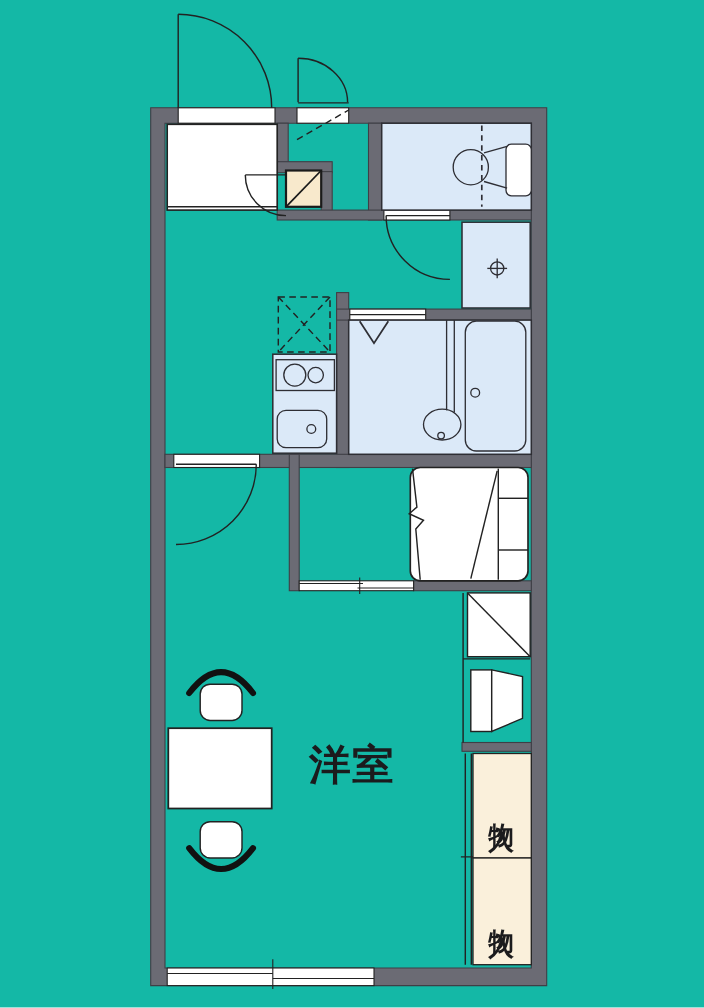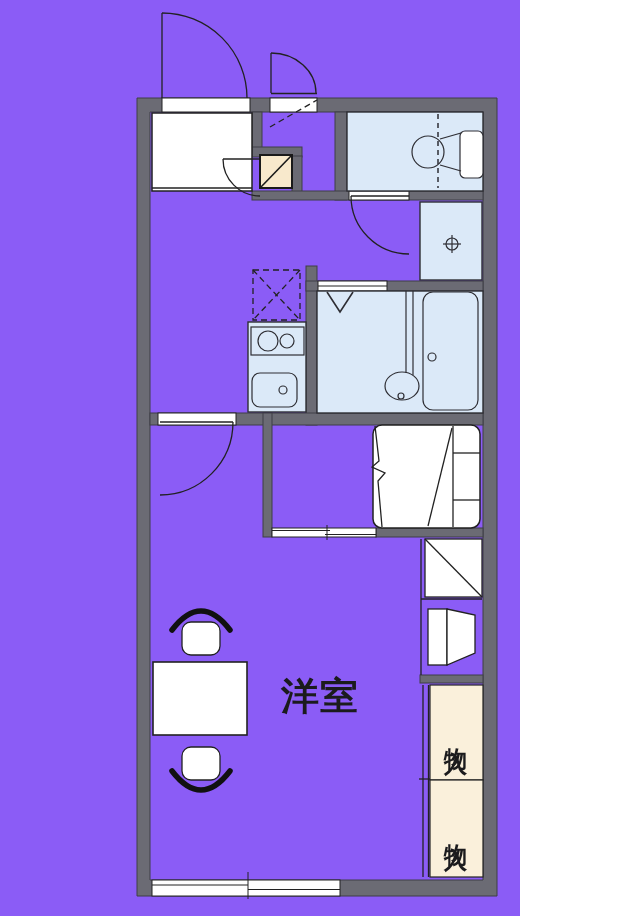--- a/index.html
+++ b/index.html
@@ -1,16 +1,16 @@
 <!DOCTYPE html>
 <html><head>
 <meta charset="utf-8">
 <style>
   html,body{margin:0;padding:0;background:#ffffff;}
-  #stage{position:relative;width:520px;height:916px;background:#8b5cf6;overflow:hidden;
+  #stage{position:relative;width:640px;height:916px;background:#14b8a6;overflow:hidden;
          font-family:"Liberation Sans","DejaVu Sans",sans-serif;}
   #plan-svg{position:absolute;left:0;top:0;}
   .room-label{position:absolute;color:#1b1b1d;user-select:none;}
   #main-room-label{left:278px;top:676px;width:84px;text-align:center;
                    font-size:38px;font-weight:600;letter-spacing:1px;line-height:1.1;}
   .storage-label{display:flex;align-items:center;justify-content:center;
                  writing-mode:vertical-rl;text-orientation:upright;
                  font-size:23px;font-weight:700;letter-spacing:3px;}
   #storage-label-upper{left:430px;top:686px;width:53px;height:93px;}
   #storage-label-lower{left:430px;top:781px;width:53px;height:95px;}

